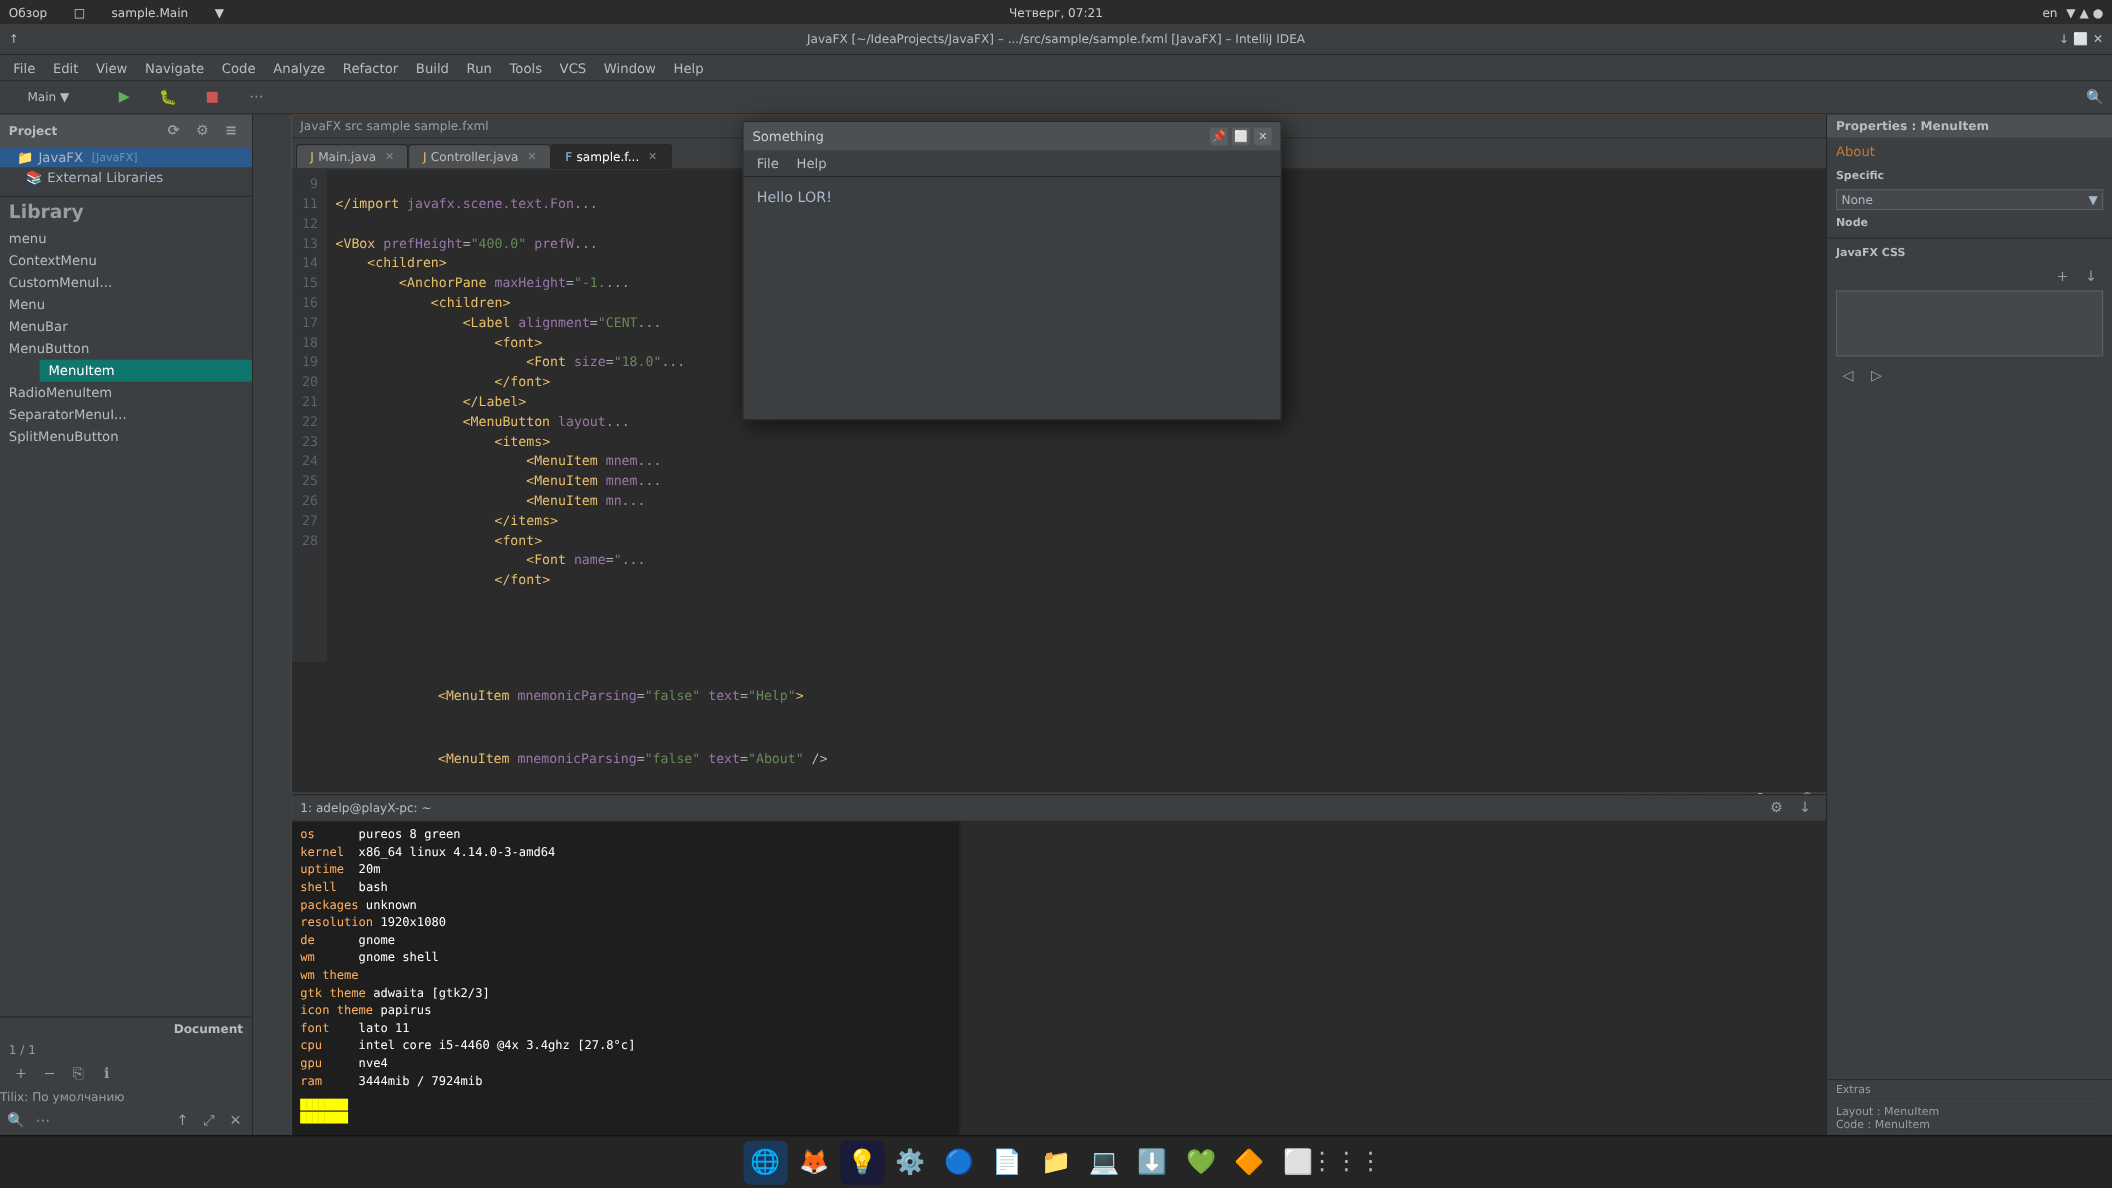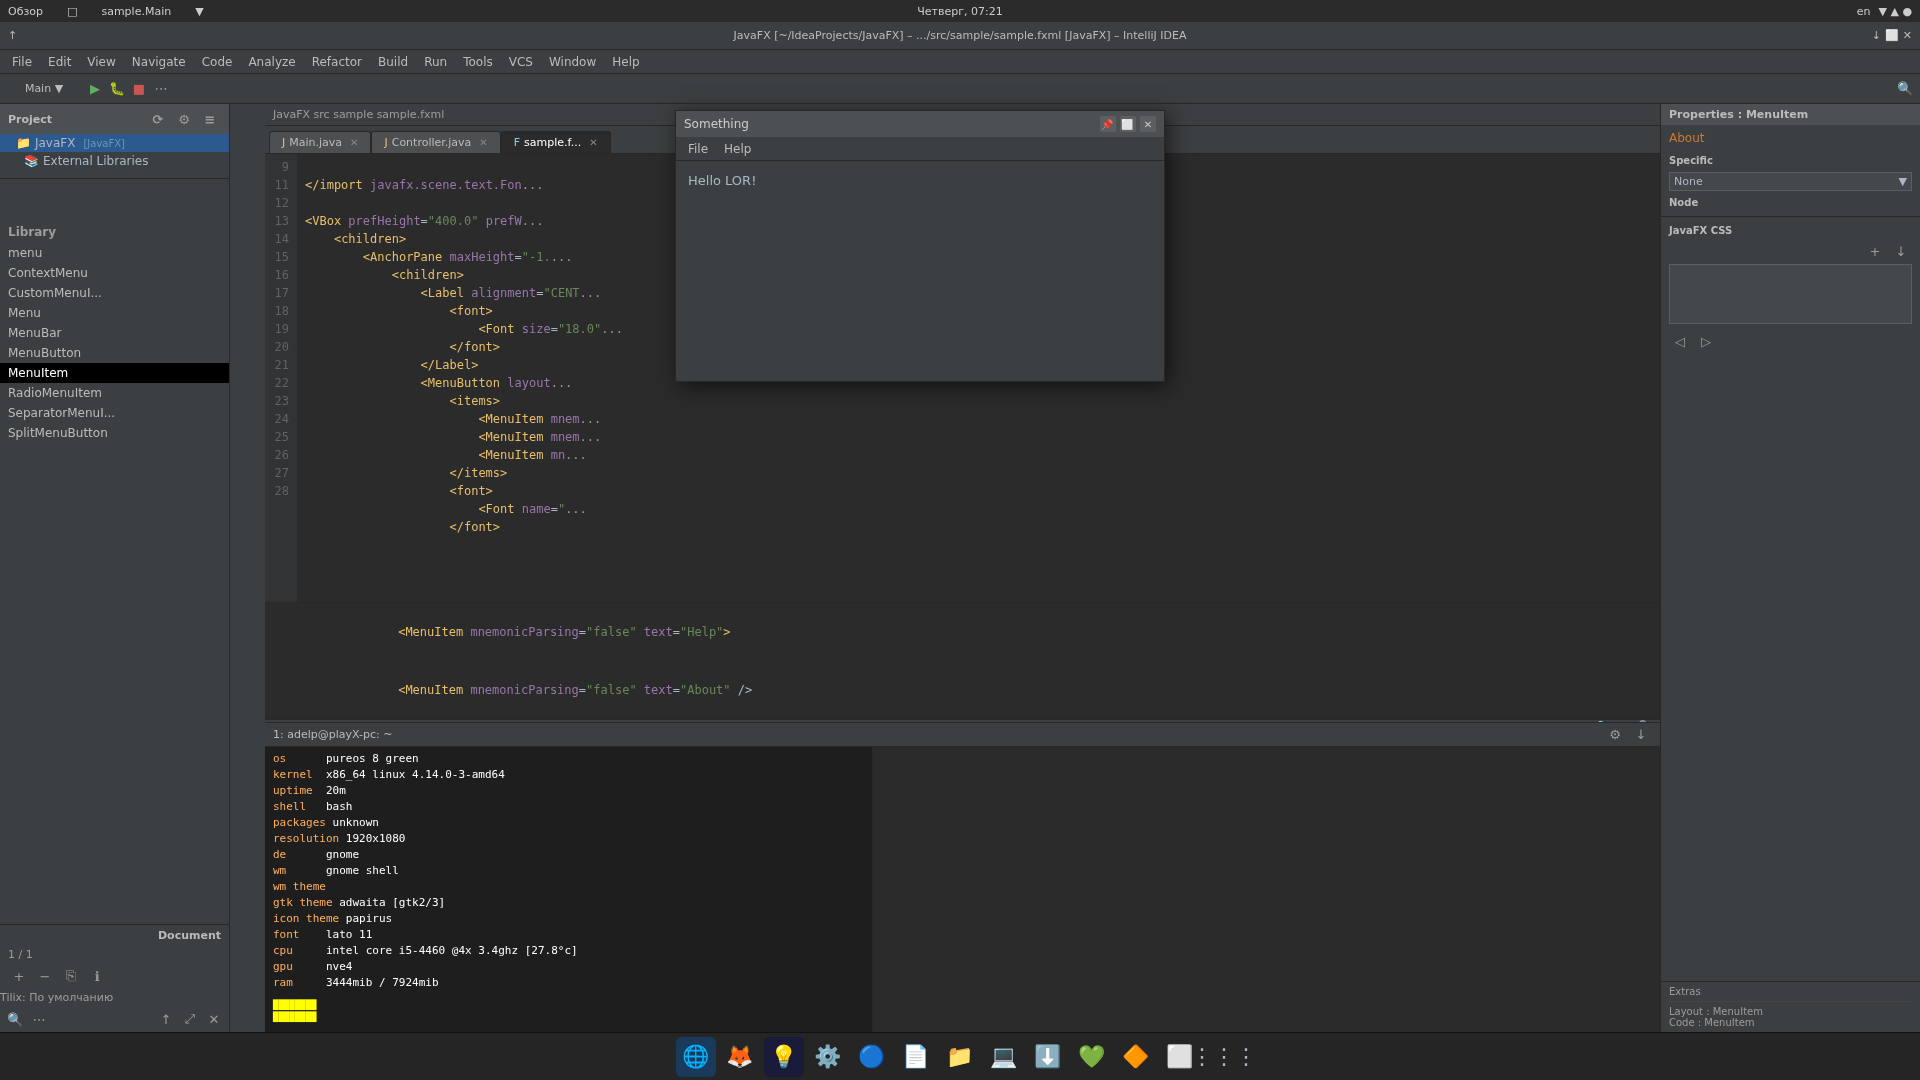--- a/index.html
+++ b/index.html
@@ -112,31 +112,30 @@
       cursor: pointer;
       color: #a9b7c6;
       display: flex;
       align-items: center;
       gap: 4px;
     }
     .tree-item.selected { background: #2d5a8e; }
     .tree-item.indent1 { padding-left: 24px; }
     .library-section {
       padding: 4px 8px;
-      font-size: 12px;
+      font-size: 17px;
       font-weight: bold;
       color: #9c9c9c;
-      margin-top: 42px;
     }
     .lib-item {
       padding: 3px 8px;
       cursor: pointer;
       color: #bbbbbb;
     }
-    .lib-item.selected { background: #000000; color: white; }
+    .lib-item.selected { background: #0f766e; color: white; margin-left: 36px; }
 
     
     .editor-area {
       flex: 1;
       display: flex;
       flex-direction: column;
       background: #a16207;
       overflow: hidden;
       margin-left: 35px;
     }
@@ -478,21 +477,21 @@
     <span class="menu-item">Refactor</span>
     <span class="menu-item">Build</span>
     <span class="menu-item">Run</span>
     <span class="menu-item">Tools</span>
     <span class="menu-item">VCS</span>
     <span class="menu-item">Window</span>
     <span class="menu-item">Help</span>
   </div>
 
   <div class="toolbar">
-    <div style="flex:1; display:flex; gap:0; align-items:center;">
+    <div style="flex:1; display:flex; gap:18px; align-items:center;">
       <div class="icon-btn" style="width:80px; font-size:11px; color:#bbbbbb;">Main ▼</div>
       <div class="icon-btn" style="color:#5faf5f;">▶</div>
       <div class="icon-btn" style="color:#87d7ff;">🐛</div>
       <div class="icon-btn" style="color:#cc5555;">■</div>
       <div class="icon-btn">⋯</div>
     </div>
     <div class="icon-btn">🔍</div>
   </div>
 
   <div class="main-layout">

